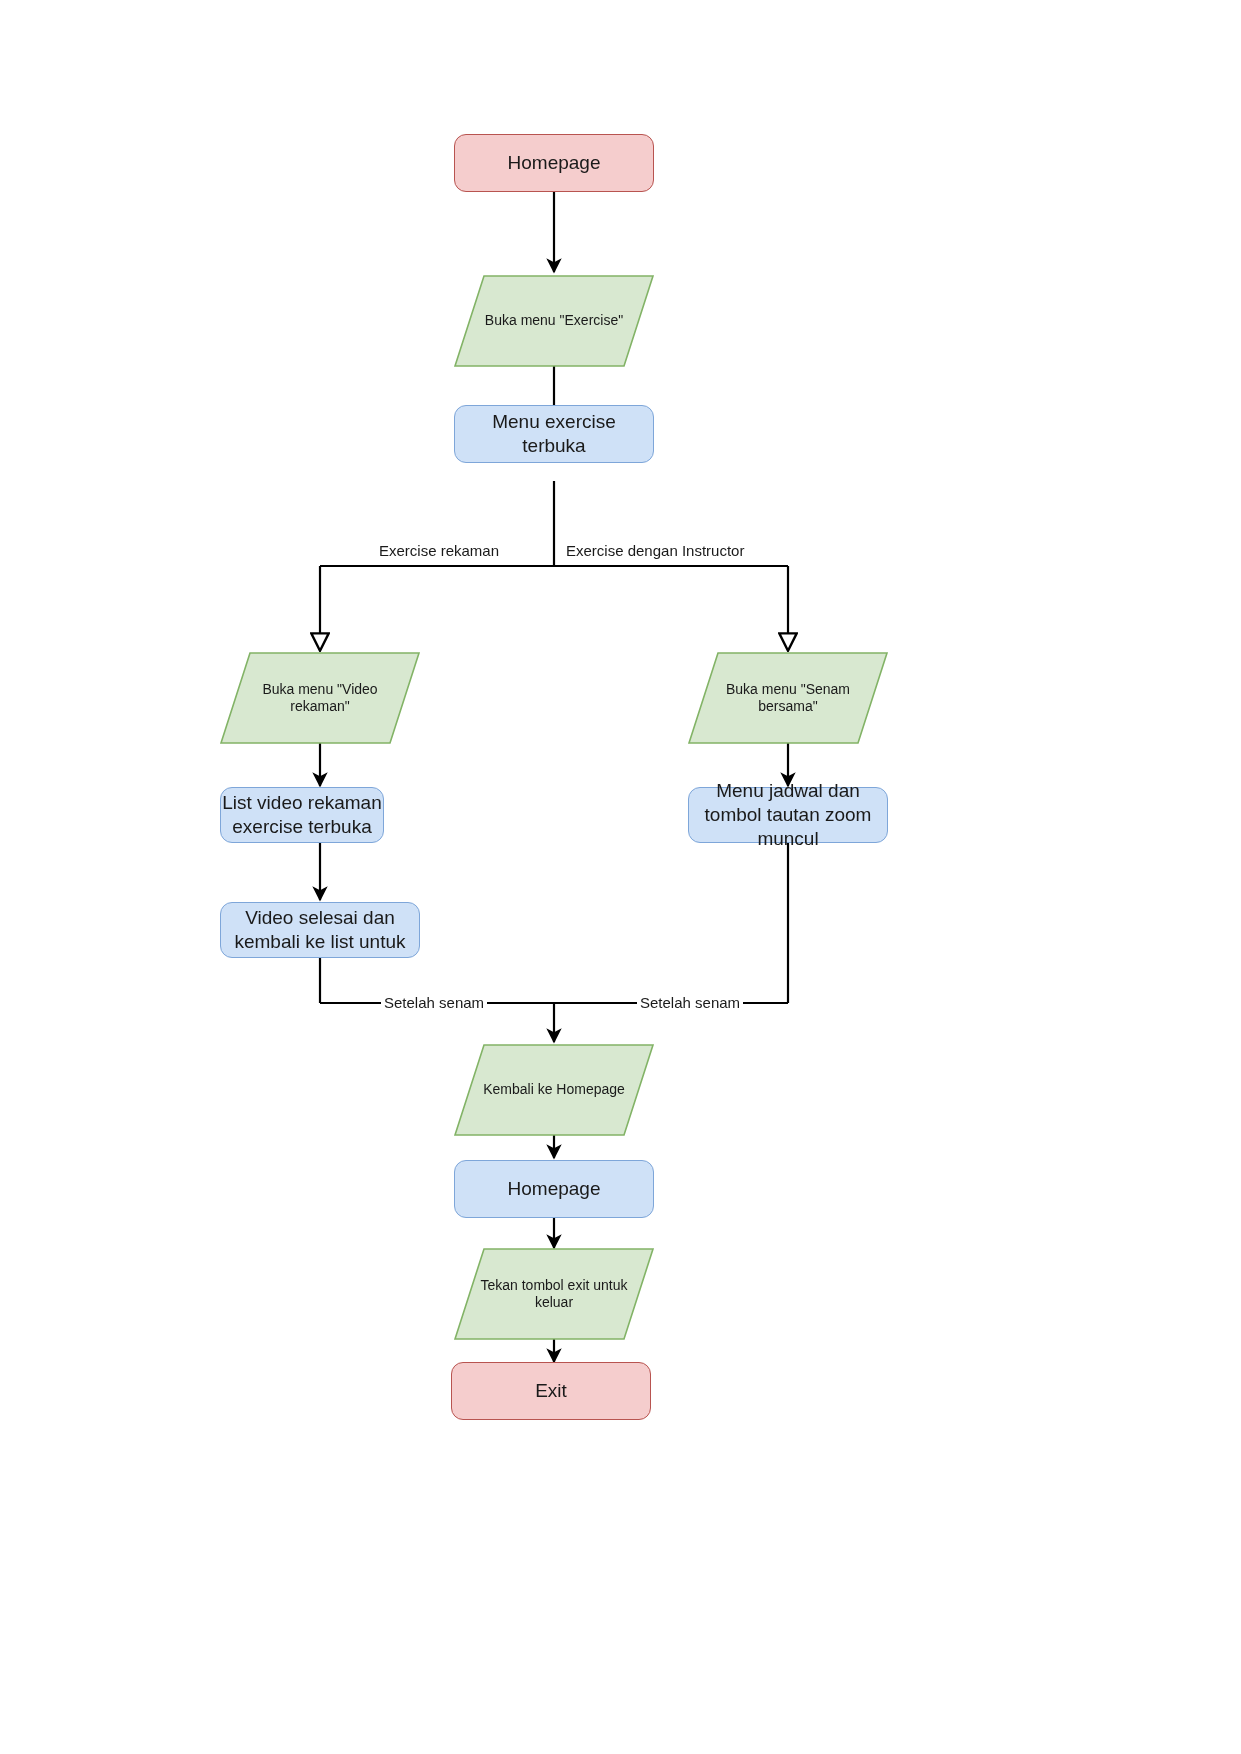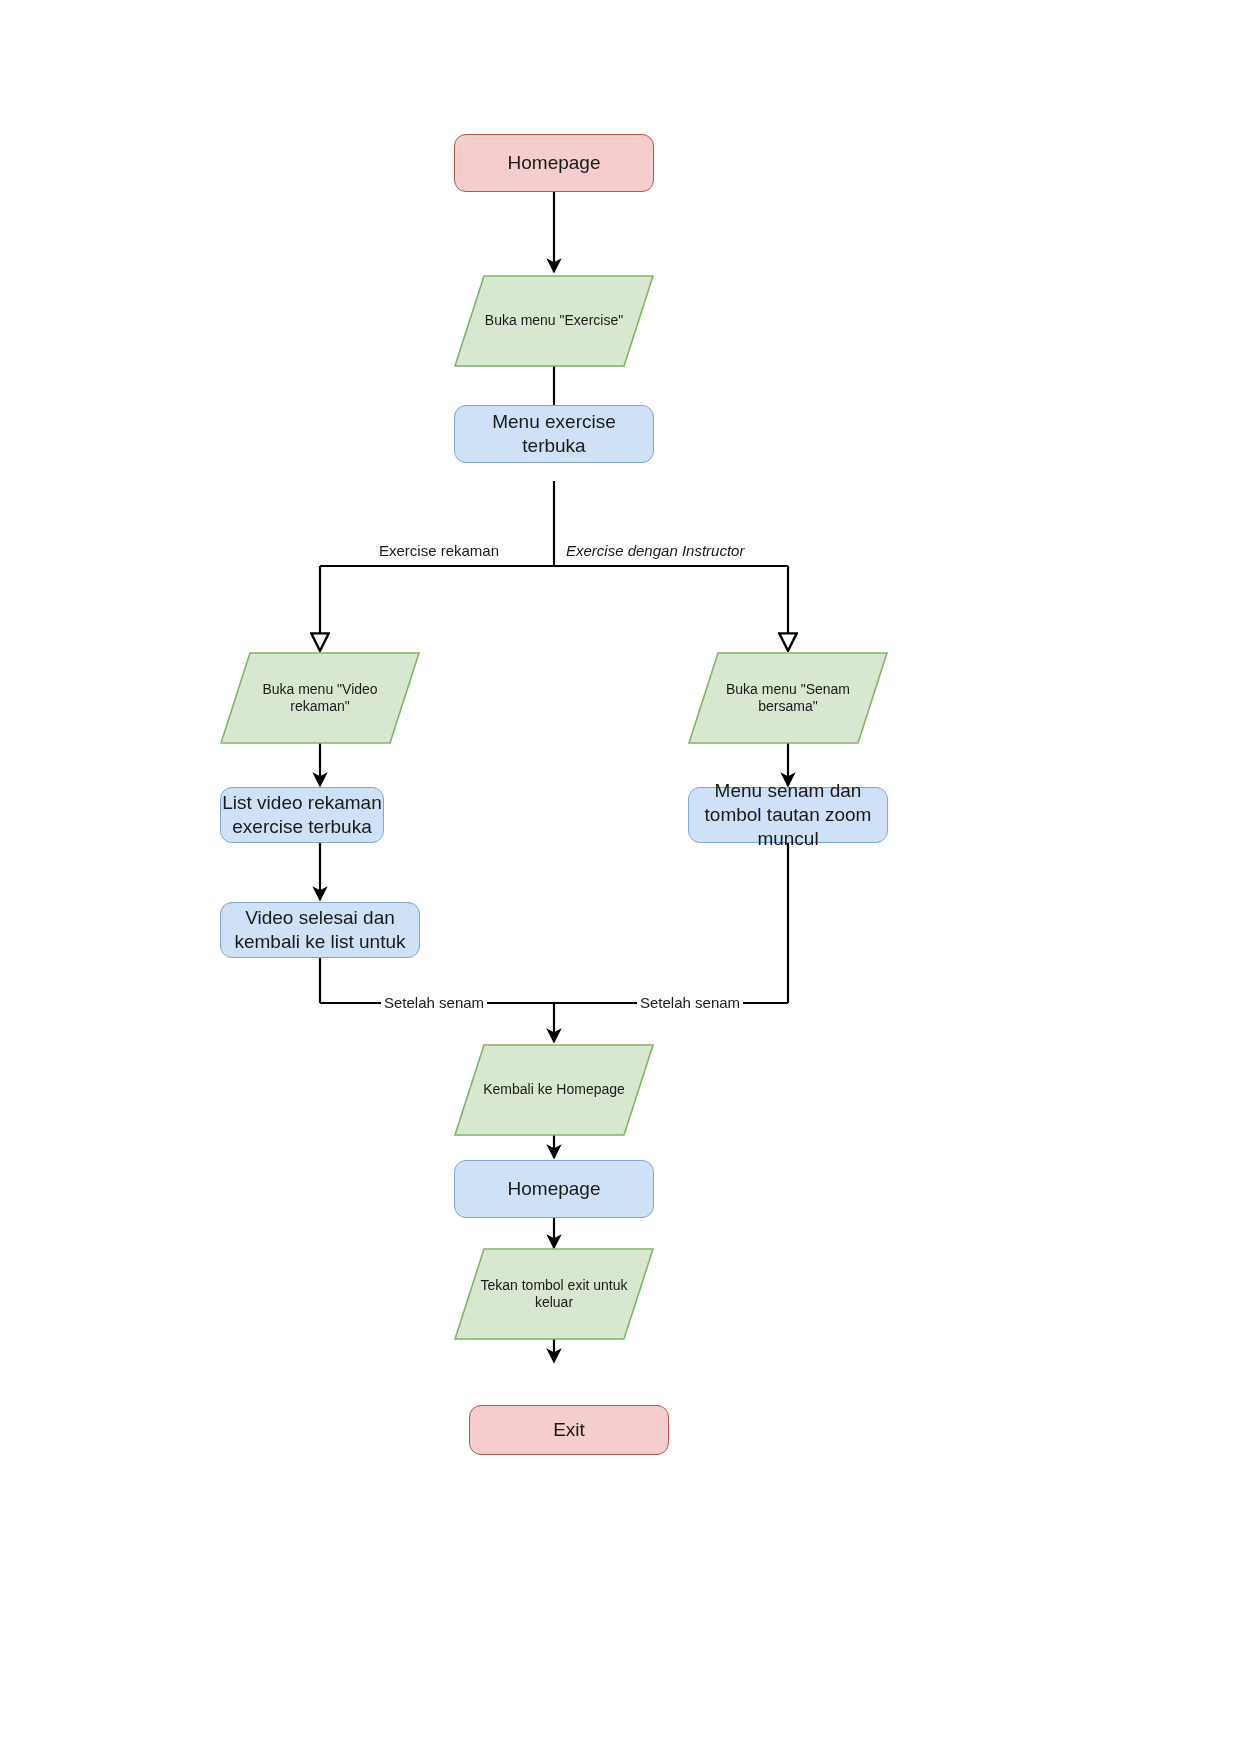--- a/index.html
+++ b/index.html
@@ -140,21 +140,21 @@
   </div>
 
   <div class="node process" style="left:454px; top:405px; width:200px; height:58px;">
     <span>Menu exercise
 terbuka</span>
   </div>
 
   <div class="edge-label" style="left:376px; top:543px;">
     <span>Exercise rekaman</span>
   </div>
-  <div class="edge-label" style="left:563px; top:543px;font-style:italic;">
+  <div class="edge-label" style="left:563px; top:543px;">
     <span>Exercise dengan Instructor</span>
   </div>
 
   <div class="node io" style="left:220px; top:652px; width:200px; height:92px;">
     <svg class="io-shape" viewBox="0 0 200 92" preserveAspectRatio="none">
       <polygon points="30,1 199,1 170,91 1,91" fill="#d8e8d0" stroke="#82b366" stroke-width="1.6"></polygon>
     </svg>
     <span class="io-text">Buka menu "Video
 rekaman"</span>
   </div>
@@ -166,21 +166,21 @@
     <span class="io-text">Buka menu "Senam
 bersama"</span>
   </div>
 
   <div class="node process" style="left:220px; top:787px; width:164px; height:56px;">
     <span>List video rekaman
 exercise terbuka</span>
   </div>
 
   <div class="node process" style="left:688px; top:787px; width:200px; height:56px;">
-    <span>Menu senam dan
+    <span>Menu jadwal dan
 tombol tautan zoom
 muncul</span>
   </div>
 
   <div class="node process" style="left:220px; top:902px; width:200px; height:56px;">
     <span>Video selesai dan
 kembali ke list untuk</span>
   </div>
 
   <div class="edge-label" style="left:381px; top:995px;">
@@ -202,17 +202,17 @@
   </div>
 
   <div class="node io" style="left:454px; top:1248px; width:200px; height:92px;">
     <svg class="io-shape" viewBox="0 0 200 92" preserveAspectRatio="none">
       <polygon points="30,1 199,1 170,91 1,91" fill="#d8e8d0" stroke="#82b366" stroke-width="1.6"></polygon>
     </svg>
     <span class="io-text">Tekan tombol exit untuk
 keluar</span>
   </div>
 
-  <div class="node terminator" style="left:469px; top:1362px; width:200px; height:50px;margin-top:43px;">
+  <div class="node terminator" style="left:451px; top:1362px; width:200px; height:58px;">
     <span>Exit</span>
   </div>
 
 </div>
 
 </body></html>

